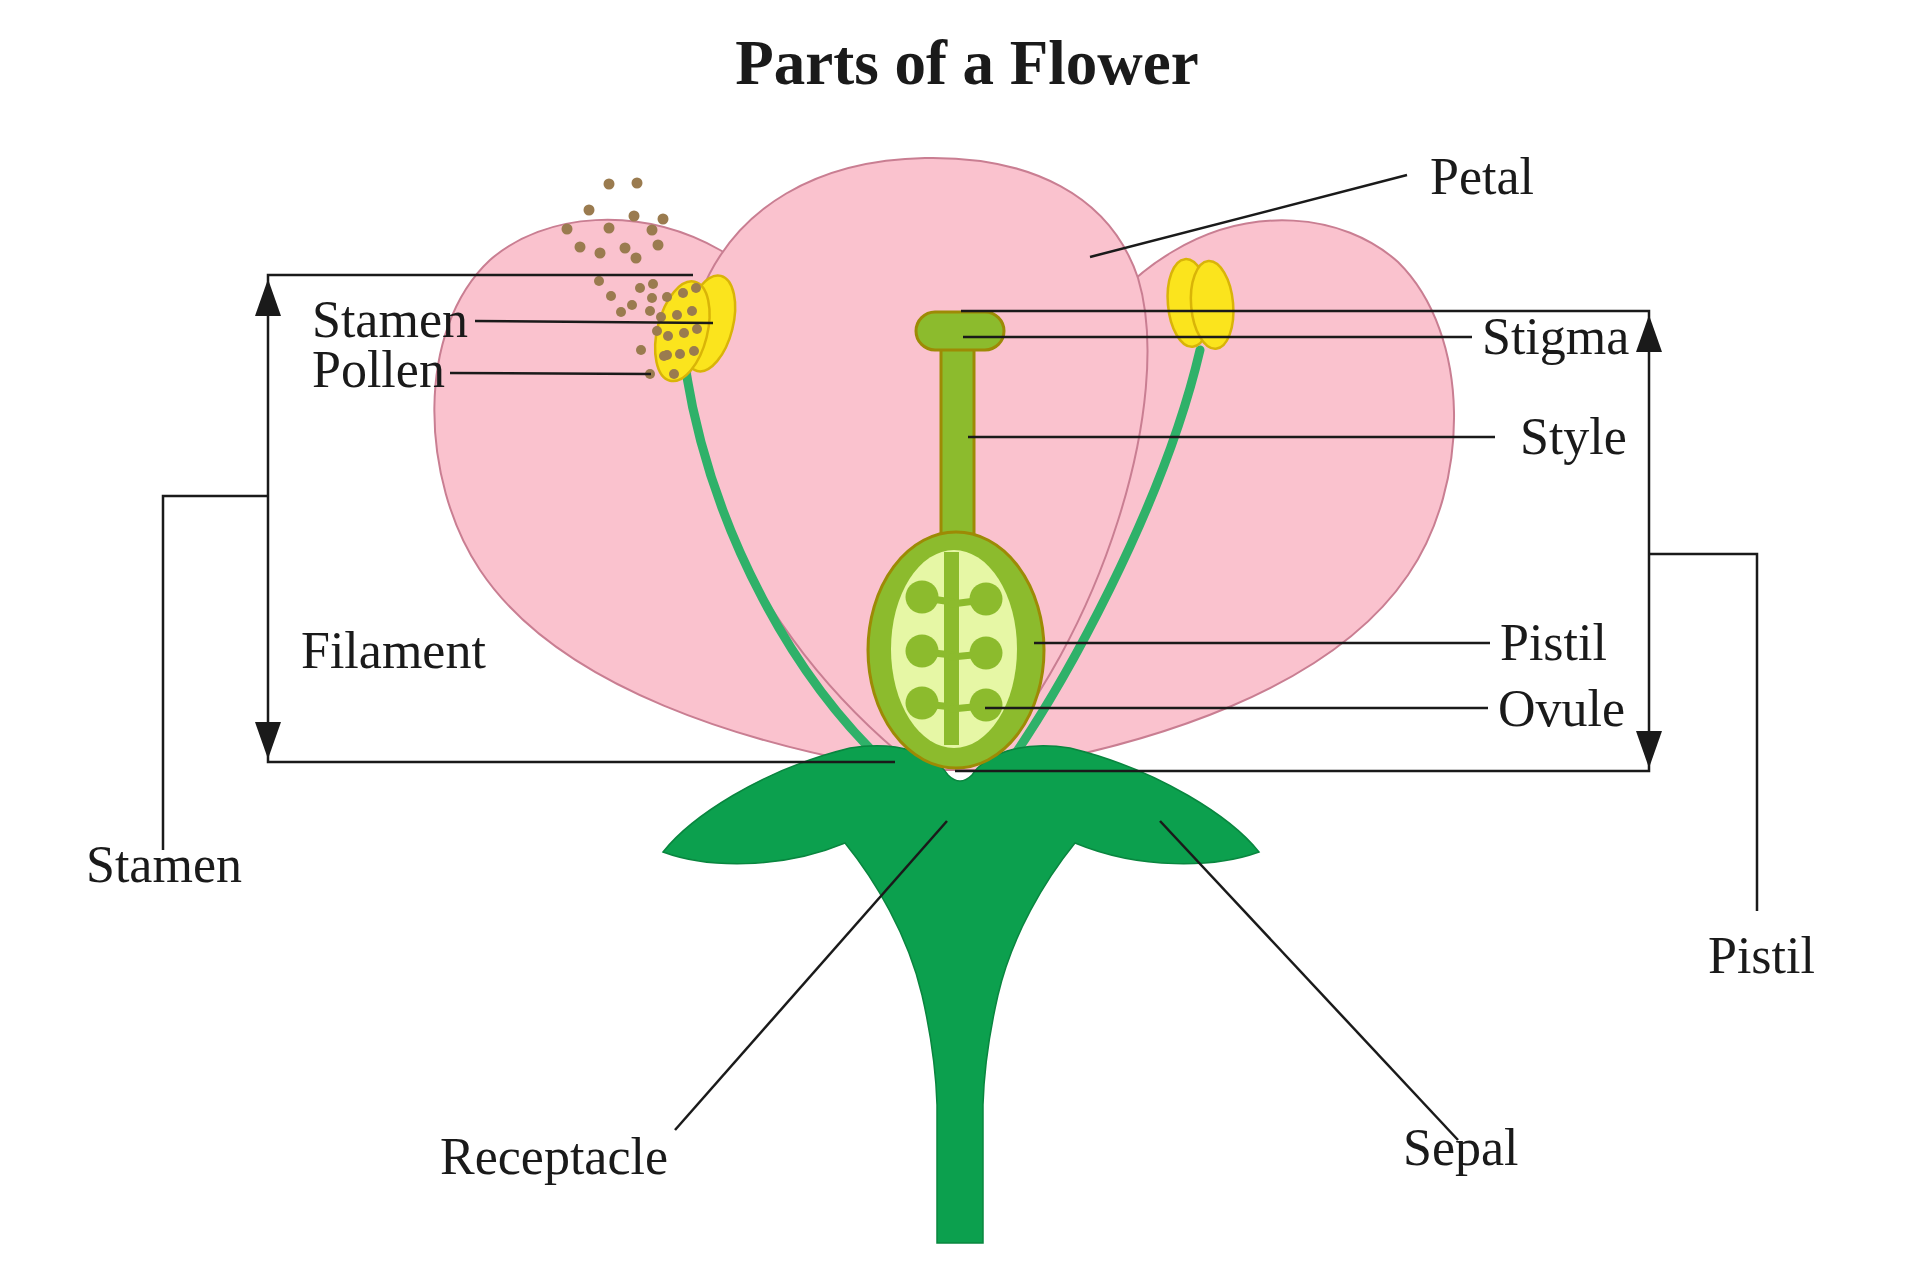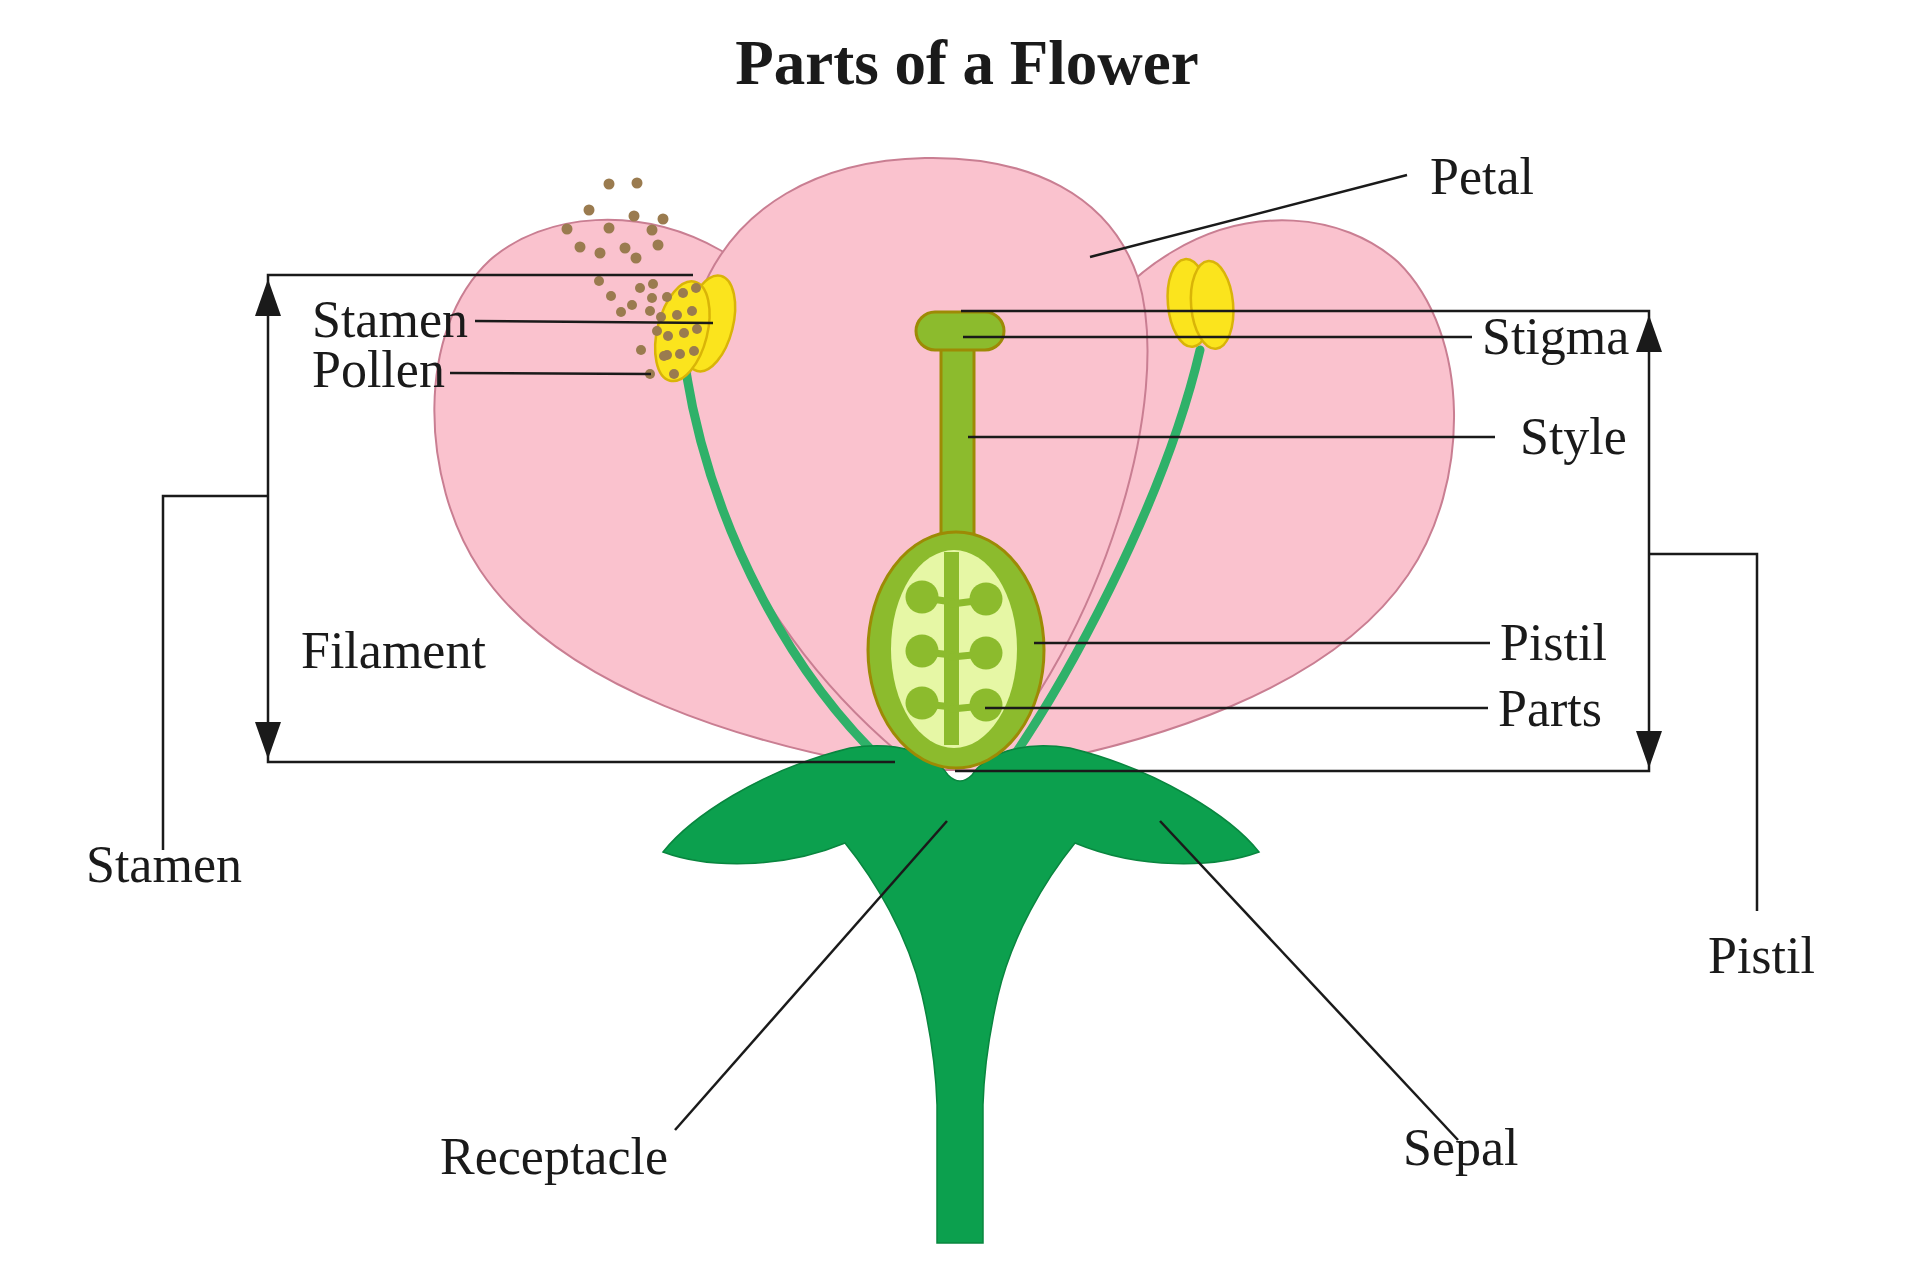--- a/index.html
+++ b/index.html
@@ -157,18 +157,18 @@
 
   <div class="title" style="left:967px;top:28px">Parts of a Flower</div>
 
   <div class="label" style="left:1430px;top:153px">Petal</div>
   <div class="label" style="left:312px;top:296px">Stamen</div>
   <div class="label" style="left:312px;top:346px">Pollen</div>
   <div class="label" style="left:1482px;top:313px">Stigma</div>
   <div class="label" style="left:1520px;top:413px">Style</div>
   <div class="label" style="left:301px;top:627px">Filament</div>
   <div class="label" style="left:1500px;top:619px">Pistil</div>
-  <div class="label" style="left:1498px;top:685px">Parts</div>
+  <div class="label" style="left:1498px;top:685px">Ovule</div>
   <div class="label" style="left:86px;top:841px">Stamen</div>
   <div class="label" style="left:1708px;top:932px">Pistil</div>
   <div class="label" style="left:440px;top:1133px">Receptacle</div>
   <div class="label" style="left:1403px;top:1124px">Sepal</div>
 </div>
 
 </body></html>

